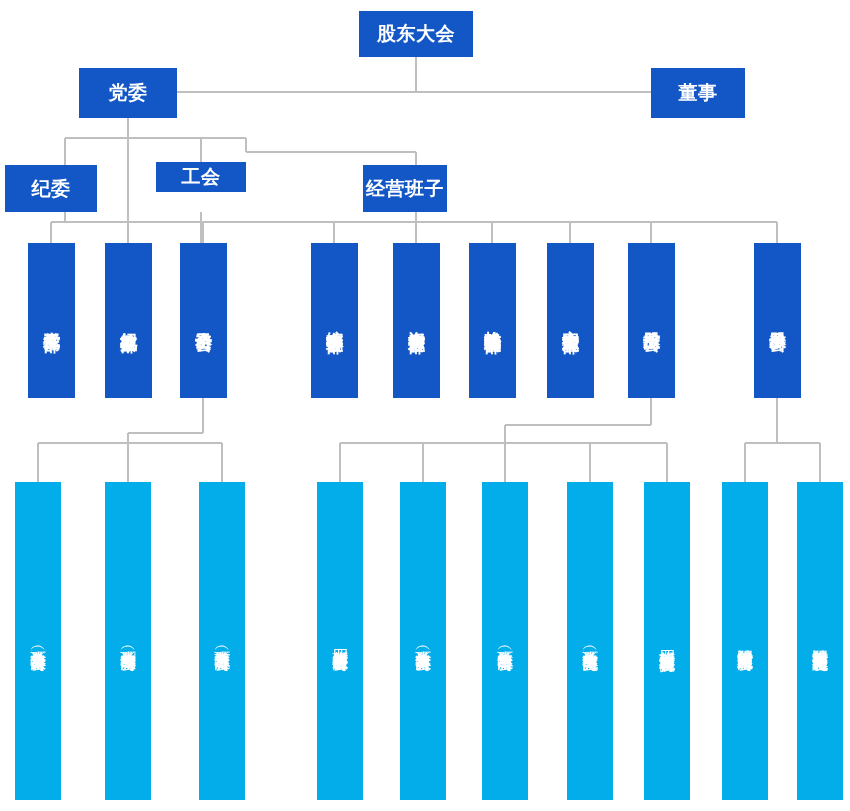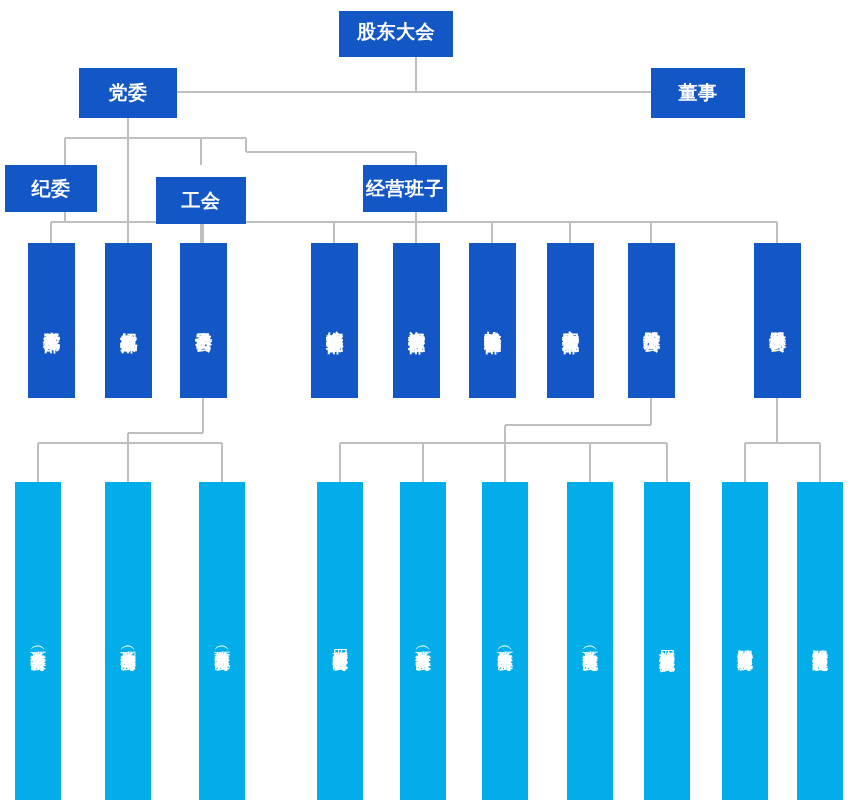--- a/index.html
+++ b/index.html
@@ -125,37 +125,37 @@
       <path d="M590,443 L590,482"></path>
       <path d="M667,443 L667,482"></path>
 
       <path d="M777,398 L777,443"></path>
       <path d="M745,443 L820,443"></path>
       <path d="M745,443 L745,482"></path>
       <path d="M820,443 L820,482"></path>
     </g>
   </svg>
 
-  <div class="node lvl-dark horiz" style="left:339px; top:11px; width:114px; height:46px;font-family:Liberation Mono, monospace;">
+  <div class="node lvl-dark horiz" style="left:359px; top:11px; width:114px; height:46px;">
     <span class="node-label">股东大会</span>
   </div>
 
   <div class="node lvl-dark horiz" style="left:651px; top:68px; width:94px; height:50px;">
     <span class="node-label">董事</span>
   </div>
 
   <div class="node lvl-dark horiz" style="left:79px; top:68px; width:98px; height:50px;">
     <span class="node-label">党委</span>
   </div>
 
   <div class="node lvl-dark horiz" style="left:5px; top:165px; width:92px; height:47px;">
     <span class="node-label">纪委</span>
   </div>
 
-  <div class="node lvl-dark horiz" style="left:156px; top:177px; width:90px; height:47px;">
+  <div class="node lvl-dark horiz" style="left:156px; top:162px; width:90px; height:30px;">
     <span class="node-label">工会</span>
   </div>
 
   <div class="node lvl-dark horiz" style="left:363px; top:165px; width:84px; height:47px;">
     <span class="node-label">经营班子</span>
   </div>
 
   <div class="node lvl-dark vert dept" style="left:28px; top:243px; width:47px; height:155px;">
     <span class="node-label">党群工作部</span>
   </div>

